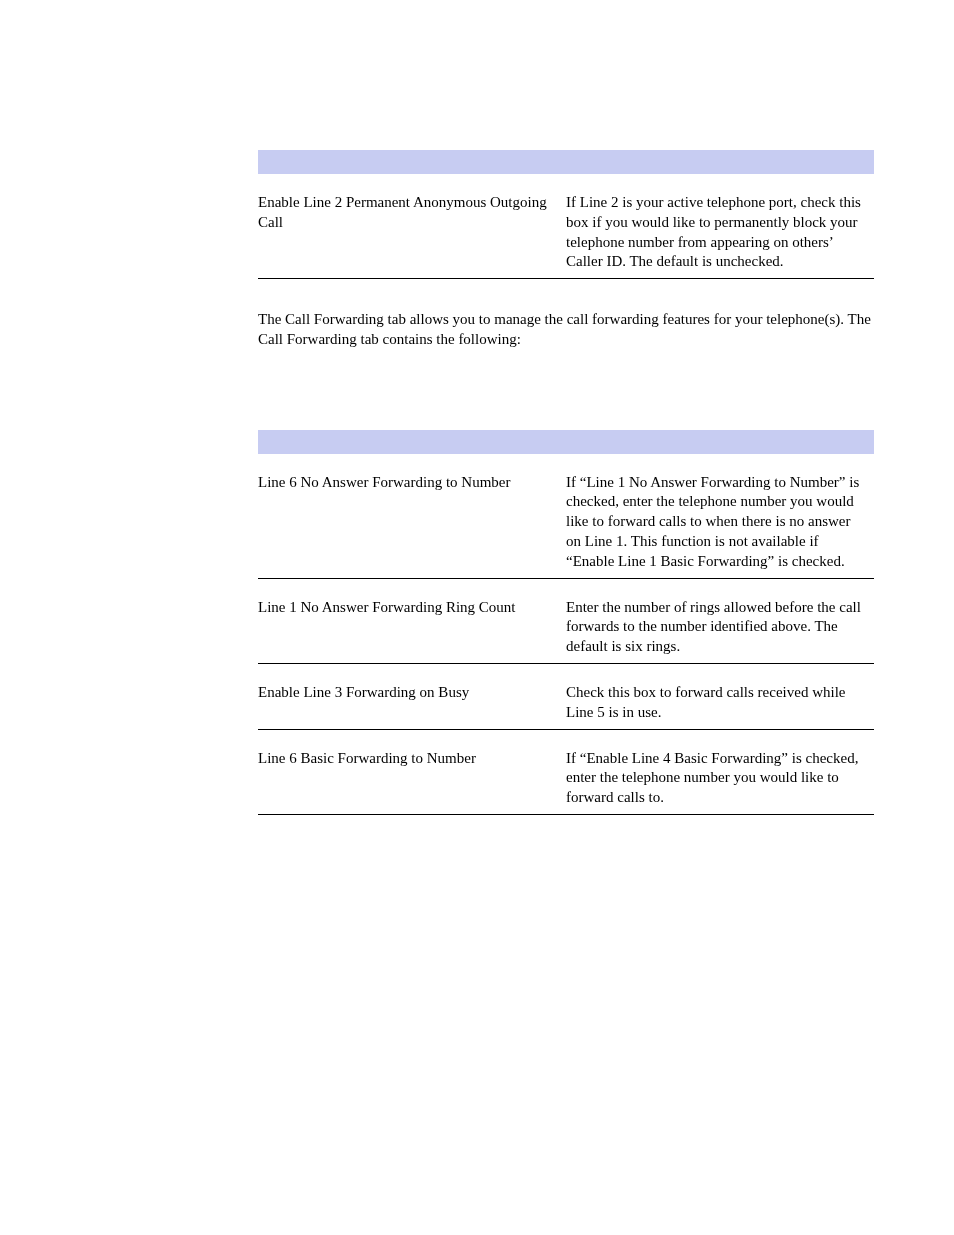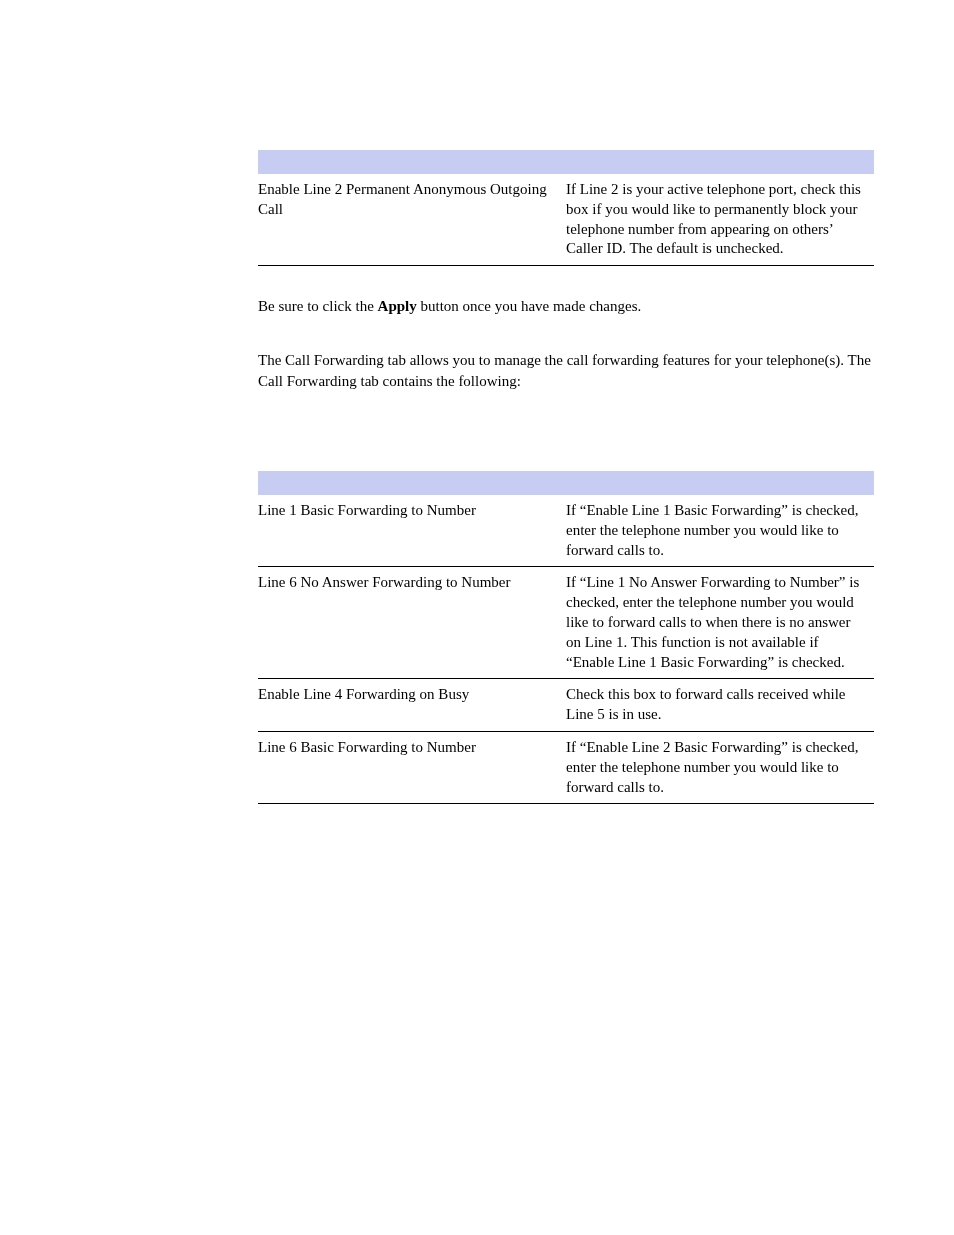--- a/index.html
+++ b/index.html
@@ -19,21 +19,21 @@
     height: 24px;
     margin-bottom: 0;
   }
   table.def {
     width: 100%;
     border-collapse: collapse;
     margin-bottom: 30px;
   }
   table.def td {
     vertical-align: top;
-    padding: 6px 6px 6px 0;
+    padding: 19px 6px 6px 0;
     line-height: 1.32;
   }
   table.def td.field {
     width: 50%;
     padding-right: 10px;
   }
   table.def td.desc {
     width: 50%;
     font-family: Liberation Serif, serif;
   }
@@ -54,41 +54,38 @@
   <div class="header-band"></div>
   <table class="def">
     <tbody>
         <tr>
       <td class="field">Enable Line 2 Permanent Anonymous Outgoing Call</td>
       <td class="desc">If Line 2 is your active telephone port, check this box if you would like to permanently block your telephone number from appearing on others’ Caller ID. The default is unchecked.</td>
     </tr>
   </tbody>
     </table>
 
-  <p class="body-text">
-    <span>Be sure to click the </span><span class="apply-strong">Apply</span><span> button once you have made changes.</span>
-  </p>
 
   <p class="body-text" style="margin-bottom:80px;">The Call Forwarding tab allows you to manage the call forwarding features for your telephone(s). The Call Forwarding tab contains the following:</p>
 
   <div class="header-band"></div>
   <table class="def">
     <tbody>
     <tr>
-      <td class="field">Line 1 Basic Forwarding to Number</td>
-      <td class="desc">If “Enable Line 1 Basic Forwarding” is checked, enter the telephone number you would like to forward calls to.</td>
-    </tr>
-    <tr>
       <td class="field">Line 6 No Answer Forwarding to Number</td>
       <td class="desc">If “Line 1 No Answer Forwarding to Number” is checked, enter the telephone number you would like to forward calls to when there is no answer on Line 1. This function is not available if “Enable Line 1 Basic Forwarding” is checked.</td>
     </tr>
     <tr>
-      <td class="field">Enable Line 4 Forwarding on Busy</td>
+      <td class="field">Line 1 No Answer Forwarding Ring Count</td>
+      <td class="desc">Enter the number of rings allowed before the call forwards to the number identified above. The default is six rings.</td>
+    </tr>
+    <tr>
+      <td class="field">Enable Line 3 Forwarding on Busy</td>
       <td class="desc">Check this box to forward calls received while Line 5 is in use.</td>
     </tr>
     <tr>
       <td class="field">Line 6 Basic Forwarding to Number</td>
-      <td class="desc">If “Enable Line 2 Basic Forwarding” is checked, enter the telephone number you would like to forward calls to.</td>
+      <td class="desc">If “Enable Line 4 Basic Forwarding” is checked, enter the telephone number you would like to forward calls to.</td>
     </tr>
   </tbody>
     </table>
 
 </div>
 
 </body></html>

